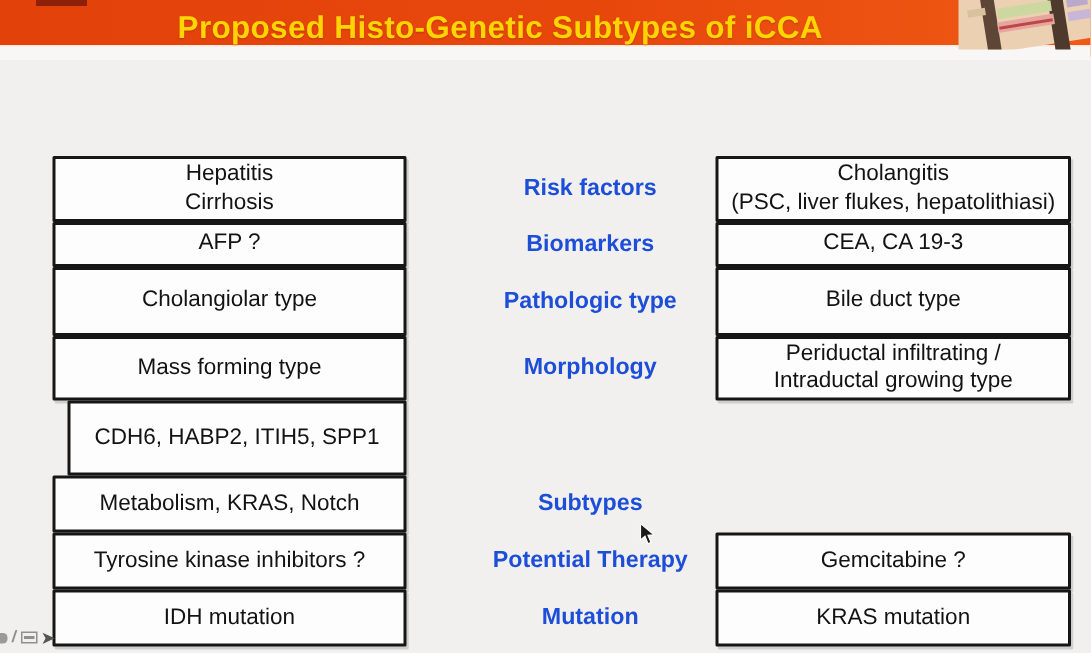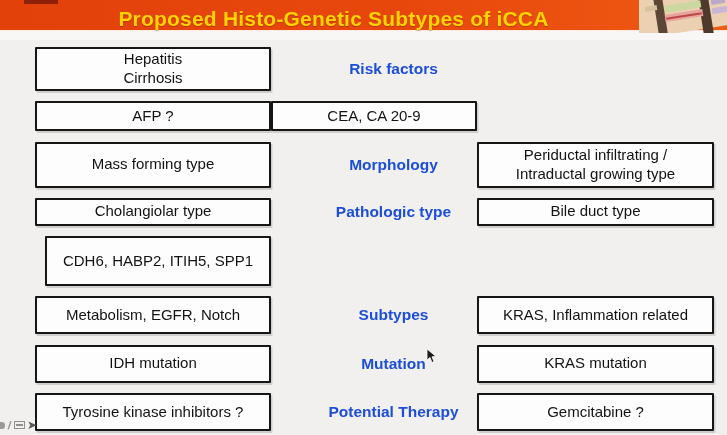--- a/index.html
+++ b/index.html
@@ -40,21 +40,21 @@
   .deco .s1{position:absolute;top:3px;right:26px;width:36px;height:7px;background:#ccd89f;transform:rotate(-9deg);}
   .deco .s2{position:absolute;top:12px;right:24px;width:38px;height:7px;background:#e7a5a0;transform:rotate(-9deg);}
   .deco .s3{position:absolute;top:15px;right:25px;width:36px;height:2px;background:#bd4646;transform:rotate(-9deg);}
   .deco .s4{position:absolute;top:-2px;right:2px;width:14px;height:6px;background:#b9a9cd;transform:rotate(-9deg);}
   .deco .s5{position:absolute;top:7px;right:0px;width:15px;height:6px;background:#c8b6d6;transform:rotate(-9deg);}
   .deco .s6{position:absolute;top:6px;right:70px;width:12px;height:5px;background:#d8c29e;transform:rotate(-9deg);}
   
   .content{
     position:absolute;top:30px;left:0;width:727px;height:405px;
     box-sizing:border-box;padding:17px 13px 4px 35px;
-    display:flex;flex-direction:column;justify-content:space-between;
+    display:flex;flex-direction:column;justify-content:flex-end;
   }
   .row{display:grid;grid-template-columns:236px auto 237px;align-items:stretch;}
   .box{
     background:#fdfdfd;border:2.5px solid #161616;border-radius:1px;
     box-shadow:1.5px 2px 0 rgba(120,120,120,.28);
     display:flex;align-items:center;justify-content:center;
     text-align:center;color:#131313;font-size:15px;line-height:1.25;
     white-space:pre-line;padding:1px 4px;box-sizing:border-box;
   }
   .cat{
@@ -102,60 +102,62 @@
   <div class="s3"></div>
     <div class="s4"></div>
     <div class="s5"></div>
 </div>
 
 <div class="content" id="rows-container">
   <div class="row">
     <div class="box left">Hepatitis
 Cirrhosis</div>
     <div class="cat">Risk factors</div>
+    <div class="box right">Cholangitis
+(PSC, liver flukes, hepatolithiasi)</div>
   </div>
 
   <div class="row">
     <div class="box left">AFP ?</div>
-    <div class="box right">CEA, CA 20-9</div>
+    <div class="cat">Biomarkers</div>
+    <div class="box right">CEA, CA 19-3</div>
+  </div>
+
+  <div class="row">
+    <div class="box left">Cholangiolar type</div>
+    <div class="cat">Pathologic type</div>
+    <div class="box right">Bile duct type</div>
   </div>
 
   <div class="row">
     <div class="box left">Mass forming type</div>
     <div class="cat">Morphology</div>
     <div class="box right">Periductal infiltrating /
 Intraductal growing type</div>
   </div>
 
   <div class="row">
-    <div class="box left">Cholangiolar type</div>
-    <div class="cat">Pathologic type</div>
-    <div class="box right">Bile duct type</div>
-  </div>
-
-  <div class="row">
     <div class="box left">CDH6, HABP2, ITIH5, SPP1</div>
   </div>
 
   <div class="row">
-    <div class="box left">Metabolism, EGFR, Notch</div>
+    <div class="box left">Metabolism, KRAS, Notch</div>
     <div class="cat">Subtypes</div>
-    <div class="box right">KRAS, Inflammation related</div>
+  </div>
+
+  <div class="row">
+    <div class="box left">Tyrosine kinase inhibitors ?</div>
+    <div class="cat">Potential Therapy</div>
+    <div class="box right">Gemcitabine ?</div>
   </div>
 
   <div class="row">
     <div class="box left">IDH mutation</div>
     <div class="cat">Mutation</div>
     <div class="box right">KRAS mutation</div>
-  </div>
-
-  <div class="row">
-    <div class="box left">Tyrosine kinase inhibitors ?</div>
-    <div class="cat">Potential Therapy</div>
-    <div class="box right">Gemcitabine ?</div>
   </div>
 </div>
 
 <div class="cursor">
   <svg width="11" height="16" viewBox="0 0 11 16">
     <path d="M1,1 L1,12 L4,9.5 L6,14.5 L8,13.5 L6,8.8 L10,8.5 Z" fill="#1a1a1a" stroke="#fff" stroke-width="0.8"></path>
   </svg>
 </div>
 
 <div class="toolbar">

